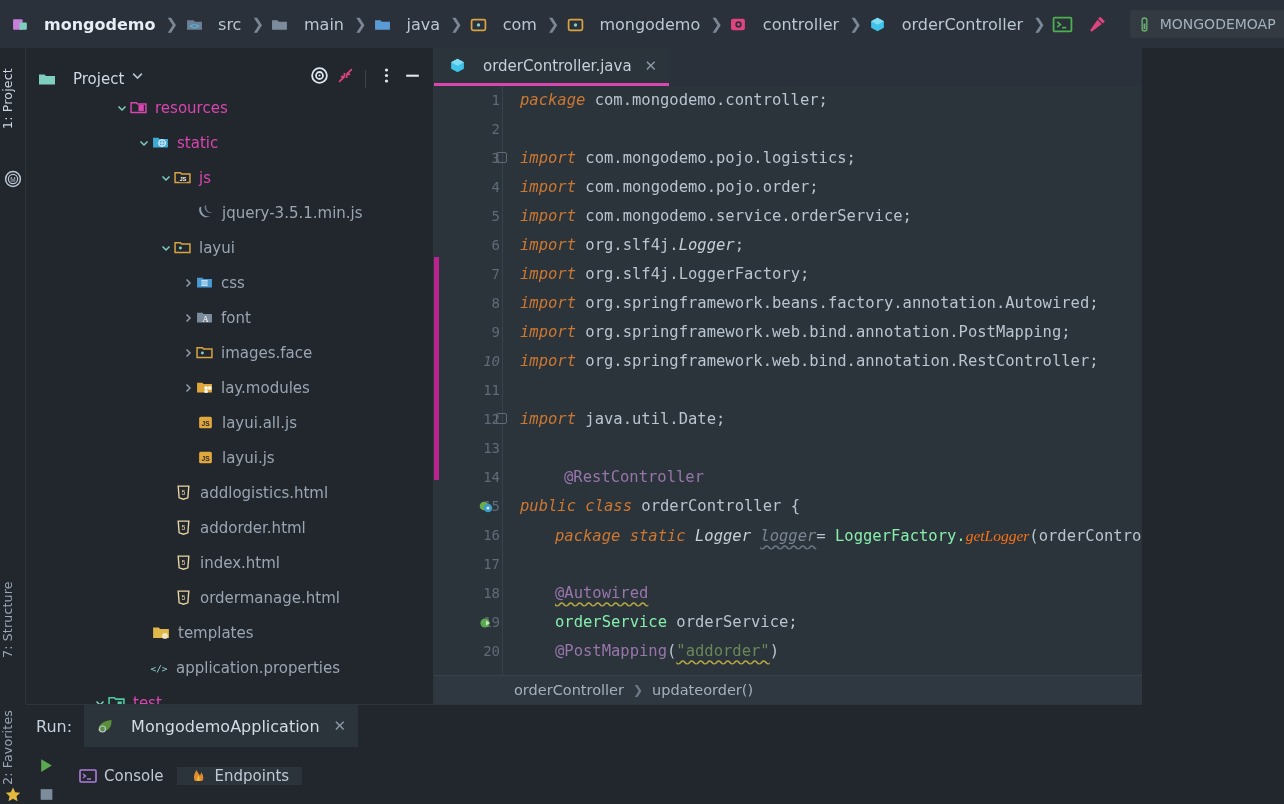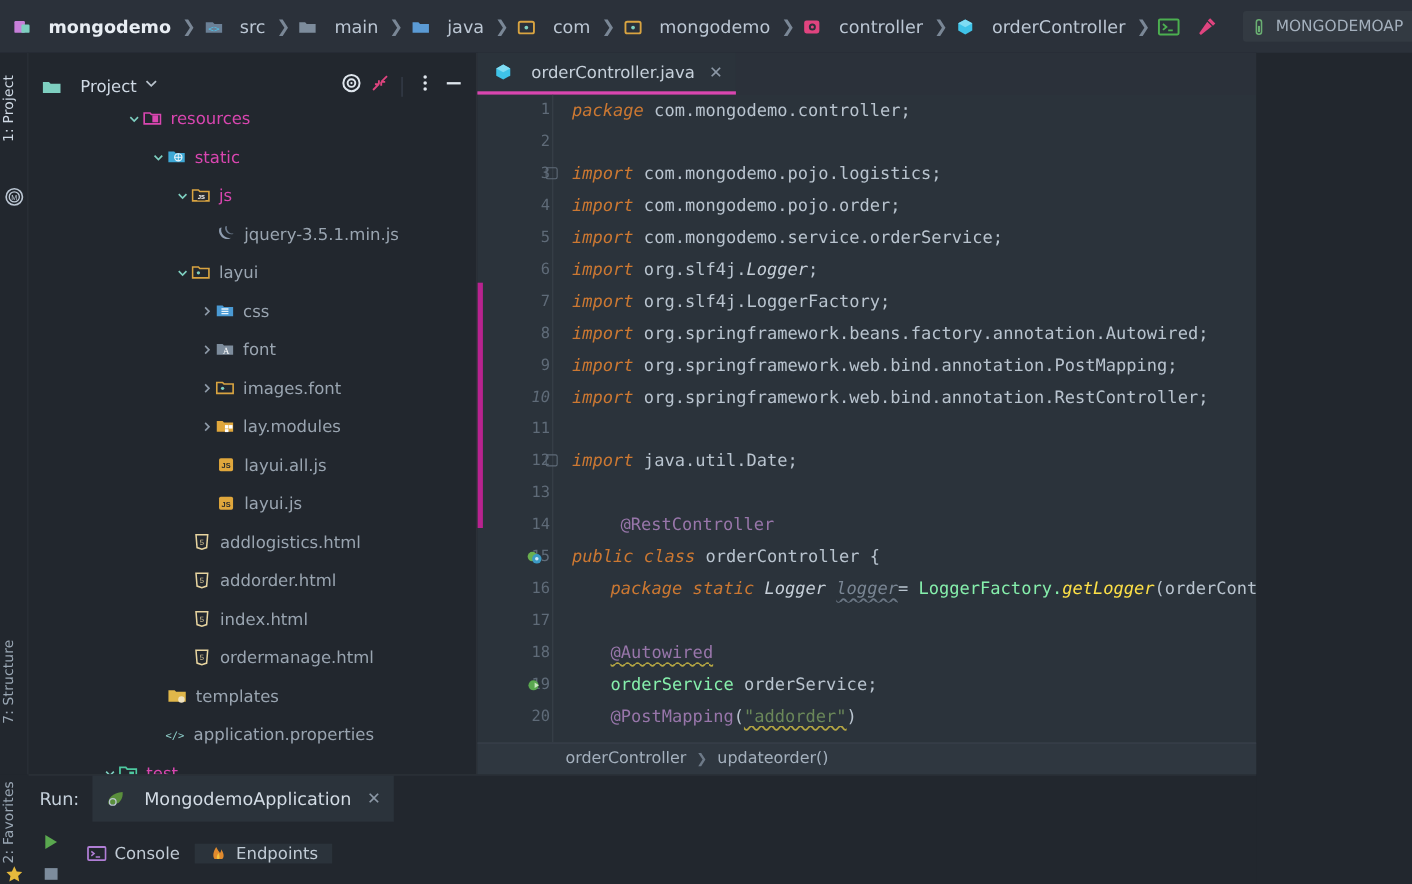--- a/index.html
+++ b/index.html
@@ -86,21 +86,21 @@
     position: absolute; left: 10px; height: 29px; line-height: 29px;
     font-family: "DejaVu Sans Mono", monospace; font-size: 15.5px; white-space: pre;
   }
   .k  { color: #cc7832; font-style: italic; }
   .id { color: #b9c4cf; }
   .an { color: #9876aa; }
   .an-u { color: #9876aa; text-decoration: underline wavy #b5a642; text-underline-offset: 3px; }
   .ty { color: #86efac; margin-top: 27px; }
   .it { color: #c6cfd8; font-style: italic; }
   .gr { color: #7a8694; font-style: italic; text-decoration: underline wavy #6b7785; text-underline-offset: 3px; }
-  .mi { color: #fde047; font-style: italic; }
+  .mi { color: #f97316; font-style: italic; font-family: Liberation Serif, serif; }
   .st { color: #6a8759; text-decoration: underline wavy #b5a642; text-underline-offset: 3px; }
   .fold { position: absolute; left: 62px; width: 11px; height: 11px; border: 1px solid #5f6b78; border-radius: 2px; }
   .foldgut { position: absolute; left: 68px; top: 0; bottom: 0; width: 1px; background: #39414a; }
 
   .ebread {
     position: absolute; left: 0; right: 0; bottom: 0; height: 29px;
     background: #2f3740; border-top: 1px solid #3a424c;
     display: flex; align-items: center; padding-left: 80px; font-size: 14.5px; color: #a4b0bd;
   }
   .ebread .esep { margin: 0 9px; color: #6e7a88; font-size: 12px; }
@@ -424,21 +424,21 @@
           <svg width="10" height="10" viewBox="0 0 10 10">
               <path d="M3.5 1.5L7 5 3.5 8.5" fill="none" stroke="#8e9aa8" stroke-width="1.5"></path>
             </svg>
         </span>
         <span class="ticon">
           <svg width="17" height="17" viewBox="0 0 16 16">
               <path d="M1 3.5h5l1.2 1.3H15v8H1z" fill="none" stroke="#d9a441" stroke-width="1.4"></path>
               <circle cx="6" cy="8.5" r="1.4" fill="#7ecfc0"></circle>
             </svg>
         </span>
-        <span class="tlabel dim">images.font</span>
+        <span class="tlabel dim">images.face</span>
       </div>
 
       <div class="trow" style="padding-left:154px;">
         <span class="tarrow">
           <svg width="10" height="10" viewBox="0 0 10 10">
               <path d="M3.5 1.5L7 5 3.5 8.5" fill="none" stroke="#8e9aa8" stroke-width="1.5"></path>
             </svg>
         </span>
         <span class="ticon">
           <svg width="17" height="17" viewBox="0 0 16 16">

